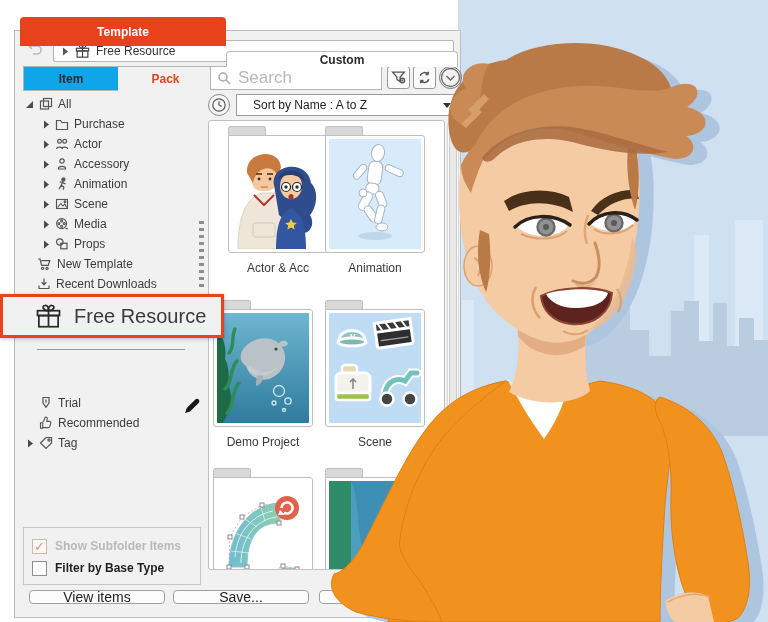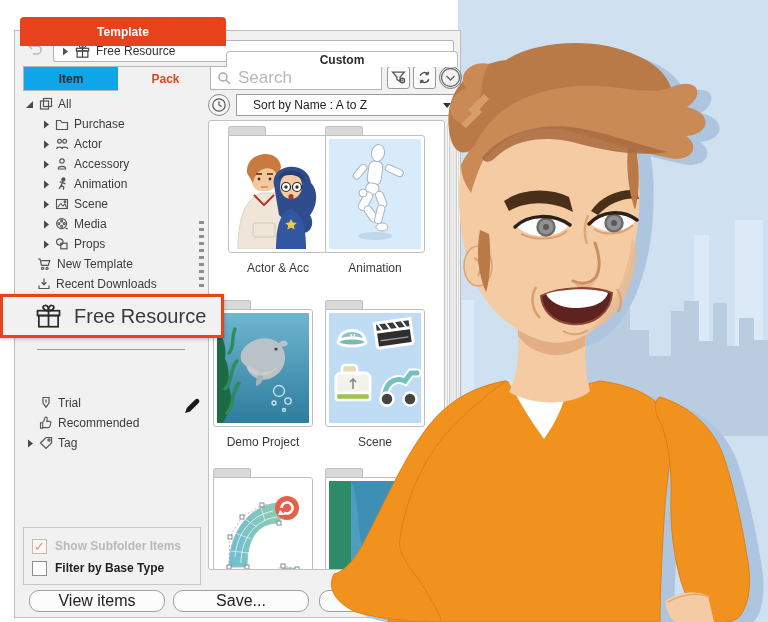--- a/index.html
+++ b/index.html
@@ -78,22 +78,22 @@
               font-size:12px;color:#555;}
 
   
   #opt-box{left:8px;top:496px;width:178px;height:58px;border:1px solid #c6c6c6;padding:7px 8px;}
   .optrow{display:flex;align-items:center;gap:8px;height:22px;font-size:12px;font-weight:bold;}
   .cbox{width:15px;height:15px;border:1px solid #8f8f8f;background:#fff;display:flex;
         align-items:center;justify-content:center;}
   #cbox-sub{border-color:#dcb2a8;background:#fdf7f6;color:#E8907F;font-size:13px;font-weight:bold;}
   #opt-sub-label{color:#b9b9b9;}
   #opt-filter-label{color:#1f1f1f;}
-  .footbtn{top:559px;height:22px;background:#fcfcfc;border:1px solid #a0a0a0;border-radius:10px;
-           font-size:16px;color:#222;display:flex;align-items:center;justify-content:center;}
+  .footbtn{top:559px;height:14px;background:#fcfcfc;border:1px solid #a0a0a0;border-radius:4px;
+           font-size:14px;color:#222;display:flex;align-items:center;justify-content:center;}
   #btn-view{left:14px;width:136px;}
   #btn-save{left:158px;width:136px;}
   #btn-third{left:304px;width:134px;}
 
   
   #callout{left:0;top:294px;width:224px;height:44px;background:#F1F1F1;border:3px solid #E8431D;
            box-shadow:0 1px 4px rgba(0,0,0,.25);z-index:6;display:flex;align-items:center;gap:12px;
            padding-left:32px;}
   #callout-label{font-size:20px;color:#3a3a3a;}
 

